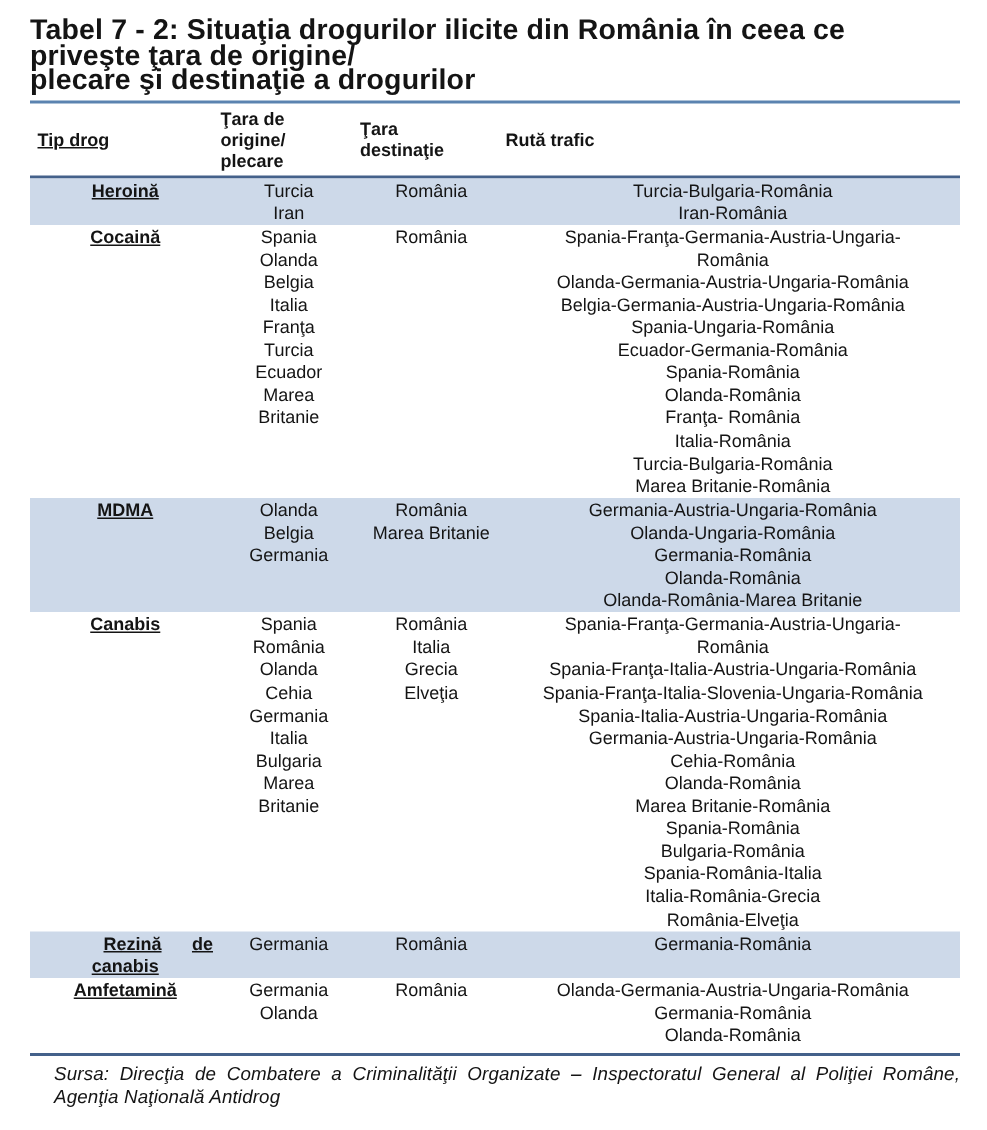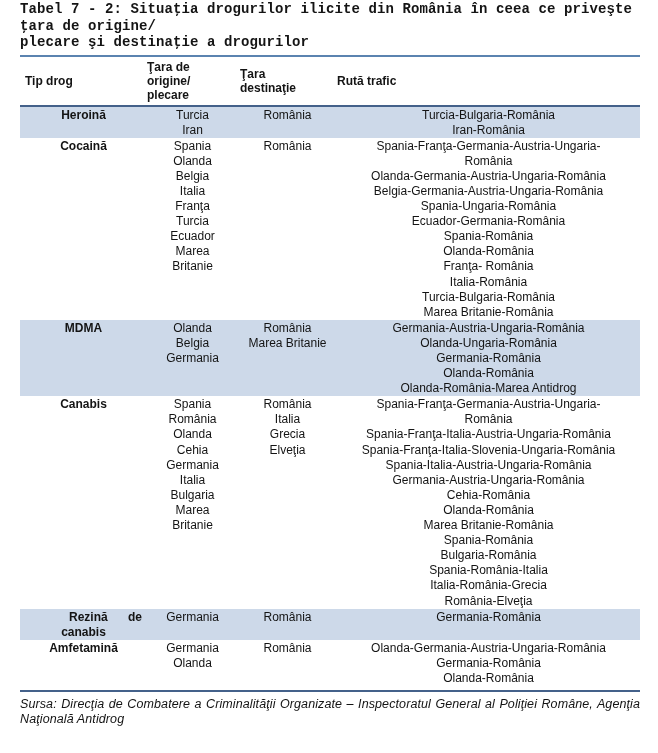--- a/index.html
+++ b/index.html
@@ -1,36 +1,36 @@
 <!DOCTYPE html>
 <html><head>
 <meta charset="utf-8">
 <style>
   html,body{margin:0;padding:0;}
   body{
     width:658px;height:753px;overflow:hidden;background:#ffffff;
     font-family:"Liberation Sans","DejaVu Sans",sans-serif;color:#141414;
   }
   .content{margin-left:20px;width:620px;}
-  .doc-title{font-weight:bold;font-size:14px;line-height:16.5px;padding-top:1px;letter-spacing:.1px;font-family:Liberation Mono, monospace;}
+  .doc-title{font-weight:bold;font-size:19px;line-height:16.5px;padding-top:13px;letter-spacing:.1px;}
   .title-rule{height:0;border-bottom:2px solid var(--rule-title,#5b83b0);margin-top:4px;}
   .grid-row{display:grid;grid-template-columns:125px 93px 97px 1fr;box-sizing:border-box;}
   .thead{
     font-weight:bold;font-size:12px;line-height:14px;align-items:center;
     min-height:45px;padding:3px 0;border-bottom:2.5px solid var(--rule-table,#44618a);
   }
   .tbody{border-bottom:2.5px solid var(--rule-table,#44618a);padding-bottom:4px;}
   .trow{font-size:12px;line-height:15.1px;padding-top:1px;text-align:center;}
   .band{background:var(--band,#cdd9e9);}
   .cell{padding-left:2px;}
-  .cell.col0{padding-left:5px;padding-right:3px;font-weight:bold;}
+  .cell.col0{padding-left:5px;padding-right:3px;font-weight:bold;text-decoration:underline;}
   .dline.spread{display:flex;justify-content:space-between;padding-left:44px;}
   .footer-note{
     font-style:italic;font-size:12.5px;line-height:15px;margin-top:5px;
-    text-align:justify;letter-spacing:.1px;
+    text-align:justify;letter-spacing:.1px;margin-left:16px;
   }
 </style>
 </head>
 <body style="--band: #cdd9e9; --rule-title: #5b83b0; --rule-table: #44618a;">
 
 <div class="content">
 
   <div class="doc-title">
     <div>Tabel 7 - 2: Situaţia drogurilor ilicite din România în ceea ce priveşte ţara de origine/</div>
     <div>plecare şi destinaţie a drogurilor</div>
@@ -117,21 +117,21 @@
           </div>
           <div class="cell col2">
             <div class="dstline">România</div>
             <div class="dstline">Marea Britanie</div>
           </div>
           <div class="cell col3">
             <div class="rline">Germania-Austria-Ungaria-România</div>
             <div class="rline">Olanda-Ungaria-România</div>
             <div class="rline">Germania-România</div>
             <div class="rline">Olanda-România</div>
-            <div class="rline">Olanda-România-Marea Antidrog</div>
+            <div class="rline">Olanda-România-Marea Britanie</div>
           </div>
         </div>
         <div class="grid-row trow">
           <div class="cell col0">
             <div class="dline"><span>Canabis</span></div>
           </div>
           <div class="cell col1">
             <div class="oline">Spania</div>
             <div class="oline">România</div>
             <div class="oline">Olanda</div>

